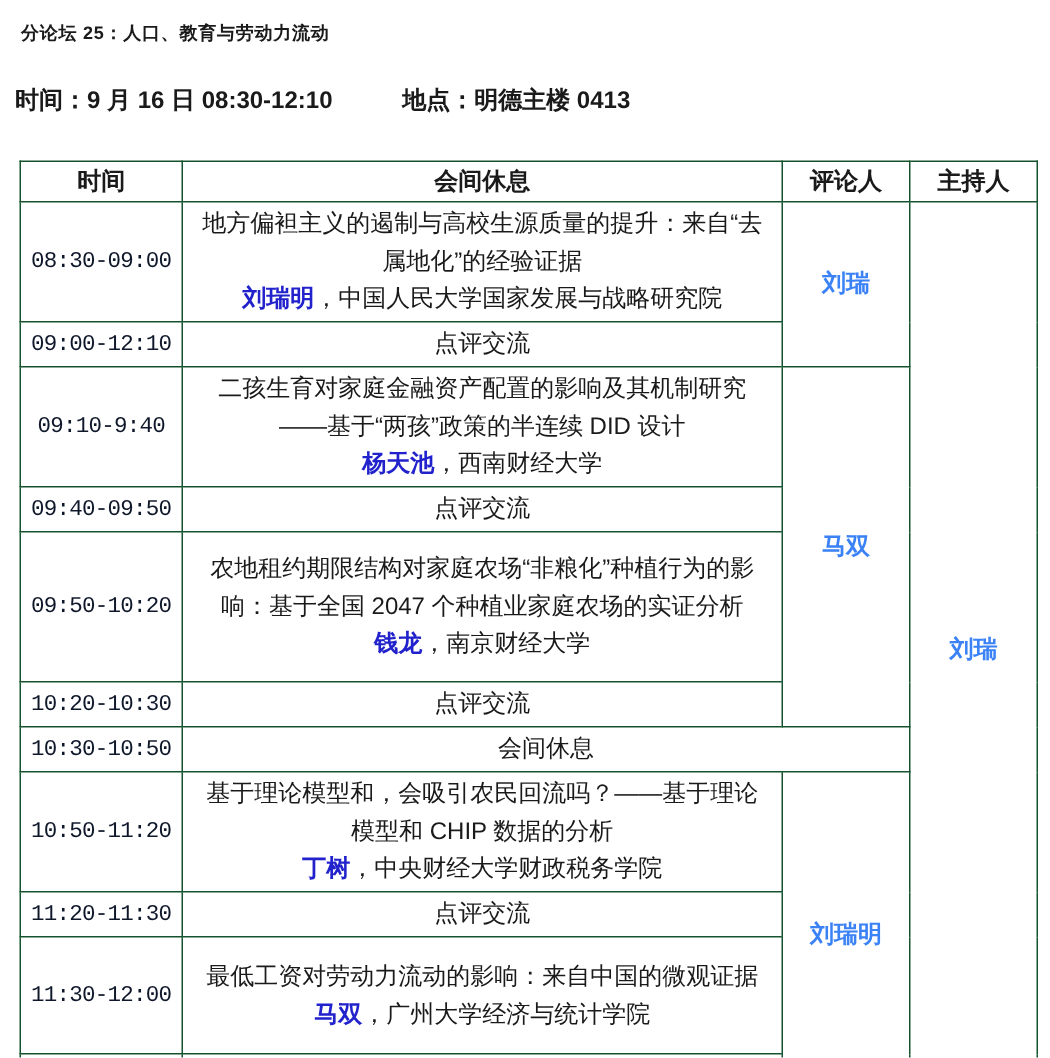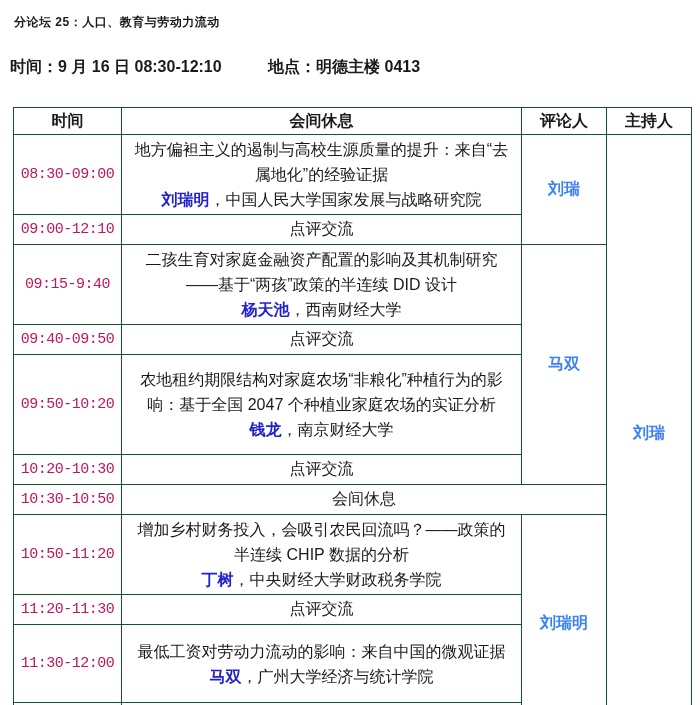--- a/index.html
+++ b/index.html
@@ -41,21 +41,21 @@
     text-align: center;
     height: 27px;
     padding: 2px 0;
   }
   td.time {
     text-align: center;
     font-family: "Liberation Mono", monospace;
     font-size: 15px;
     letter-spacing: -0.5px;
     white-space: nowrap;
-    color: #be185d;
+    color: #0f172a;
   }
   td.paper {
     text-align: center;
     padding: 2px 9px;
     line-height: 25px;
   }
   td.paper .pauthor .author-name {
     color: #2222cc;
     font-weight: bold;
   }
@@ -106,21 +106,21 @@
       </td>
       <td class="person" rowspan="2">刘瑞</td>
       <td class="person" rowspan="11">刘瑞</td>
     </tr>
     <tr class="r-short">
       <td class="time">09:00-12:10</td>
       <td class="plain">点评交流</td>
     </tr>
 
     <tr class="r-paper3">
-      <td class="time">09:15-9:40</td>
+      <td class="time">09:10-9:40</td>
       <td class="paper">
         <div class="ptitle">二孩生育对家庭金融资产配置的影响及其机制研究——基于“两孩”政策的半连续 DID 设计</div>
         <div class="pauthor"><span class="author-name">杨天池</span><span>，西南财经大学</span></div>
       </td>
       <td class="person" rowspan="4">马双</td>
     </tr>
     <tr class="r-short">
       <td class="time">09:40-09:50</td>
       <td class="plain">点评交流</td>
     </tr>
@@ -137,21 +137,21 @@
     </tr>
 
     <tr class="r-short">
       <td class="time">10:30-10:50</td>
       <td class="plain" colspan="2">会间休息</td>
     </tr>
 
     <tr class="r-paper3">
       <td class="time">10:50-11:20</td>
       <td class="paper">
-        <div class="ptitle">增加乡村财务投入，会吸引农民回流吗？——政策的半连续 CHIP 数据的分析</div>
+        <div class="ptitle">基于理论模型和，会吸引农民回流吗？——基于理论模型和 CHIP 数据的分析</div>
         <div class="pauthor"><span class="author-name">丁树</span><span>，中央财经大学财政税务学院</span></div>
       </td>
       <td class="person" rowspan="4">刘瑞明</td>
     </tr>
     <tr class="r-short">
       <td class="time">11:20-11:30</td>
       <td class="plain">点评交流</td>
     </tr>
     <tr class="r-paper3">
       <td class="time">11:30-12:00</td>

